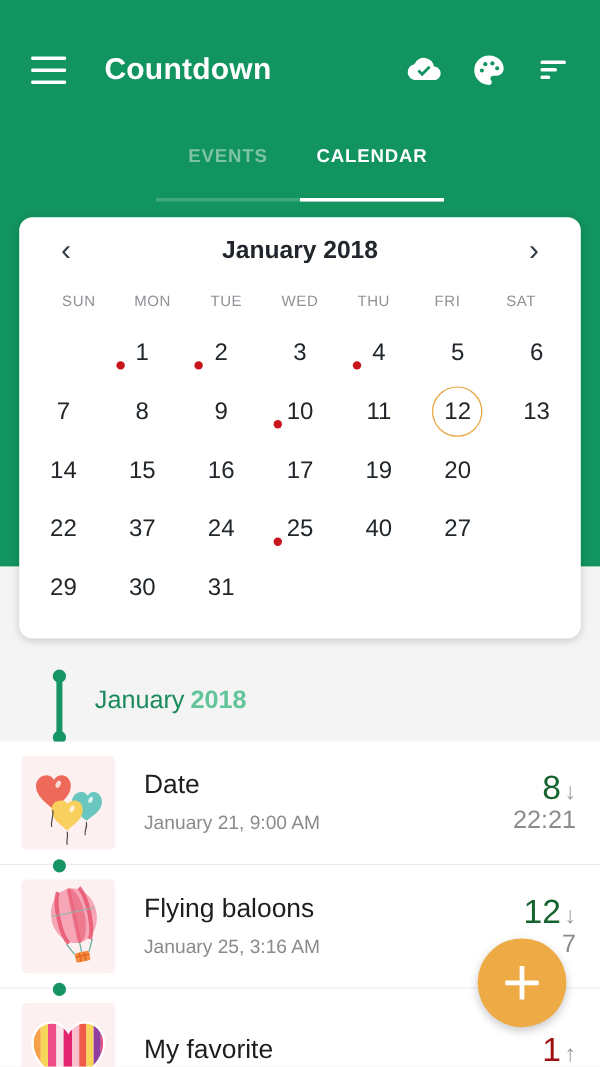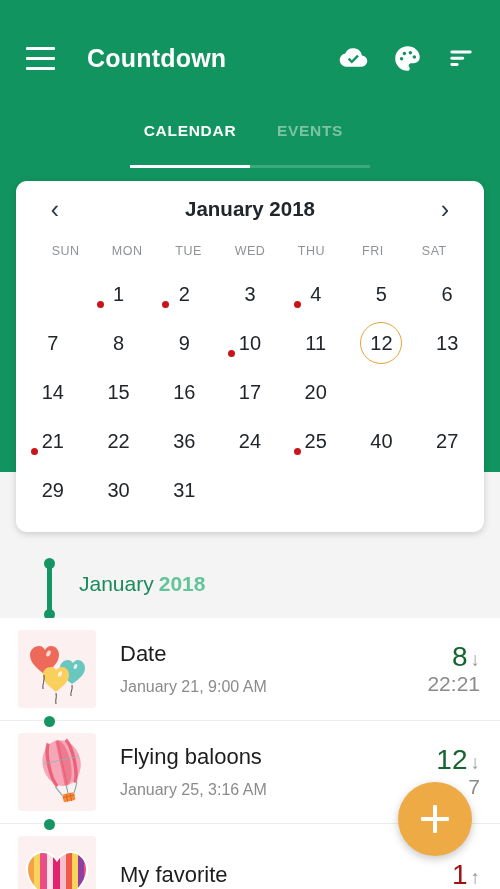--- a/index.html
+++ b/index.html
@@ -275,26 +275,26 @@
           <rect x="3.5" y="6" width="17" height="2.3" rx="1.1" fill="#ffffff"></rect>
           <rect x="3.5" y="11" width="11" height="2.3" rx="1.1" fill="#ffffff"></rect>
           <rect x="3.5" y="16" width="6.5" height="2.3" rx="1.1" fill="#ffffff"></rect>
         </svg>
       </div>
 
     </div>
   </div>
 
   <div class="tabs">
+    <div class="tab inactive">
+      <span class="tab-label">EVENTS</span>
+      <span class="underline"></span>
+    </div>
     <div class="tab active">
       <span class="tab-label">CALENDAR</span>
-      <span class="underline"></span>
-    </div>
-    <div class="tab inactive">
-      <span class="tab-label">EVENTS</span>
       <span class="underline"></span>
     </div>
   </div>
 
   <div class="cal-card">
     <div class="cal-head">
       <div class="cal-arrow">‹</div>
       <div class="cal-month">January 2018</div>
       <div class="cal-arrow">›</div>
     </div>
@@ -364,33 +364,32 @@
           <div class="day">
             <span class="num">15</span>
           </div>
           <div class="day">
             <span class="num">16</span>
           </div>
           <div class="day">
             <span class="num">17</span>
           </div>
           <div class="day">
+            <span class="num">19</span>
+          </div>
+          <div class="day">
             <span class="num">20</span>
           </div>
         </div>
         <div class="week">
           <div class="day">
-            <span class="num">21</span>
-            <span class="dot"></span>
-          </div>
-          <div class="day">
             <span class="num">22</span>
           </div>
           <div class="day">
-            <span class="num">36</span>
+            <span class="num">37</span>
           </div>
           <div class="day">
             <span class="num">24</span>
           </div>
           <div class="day">
             <span class="num">25</span>
             <span class="dot"></span>
           </div>
           <div class="day">
             <span class="num">40</span>

